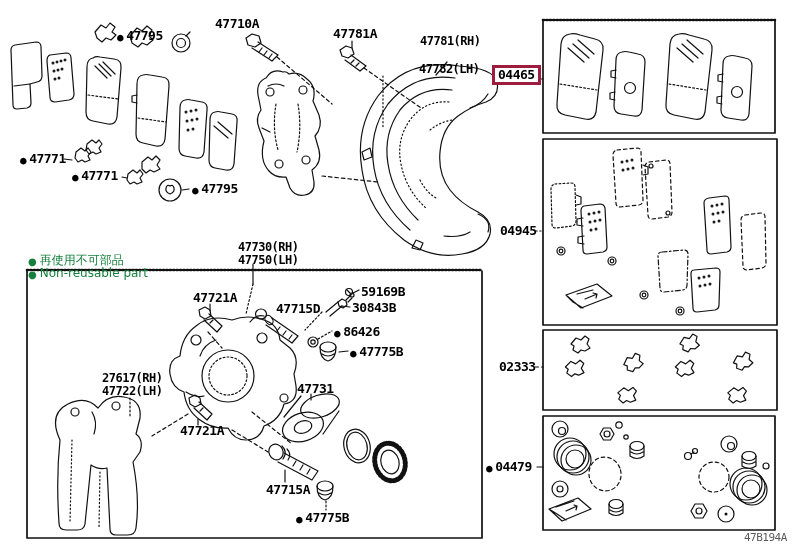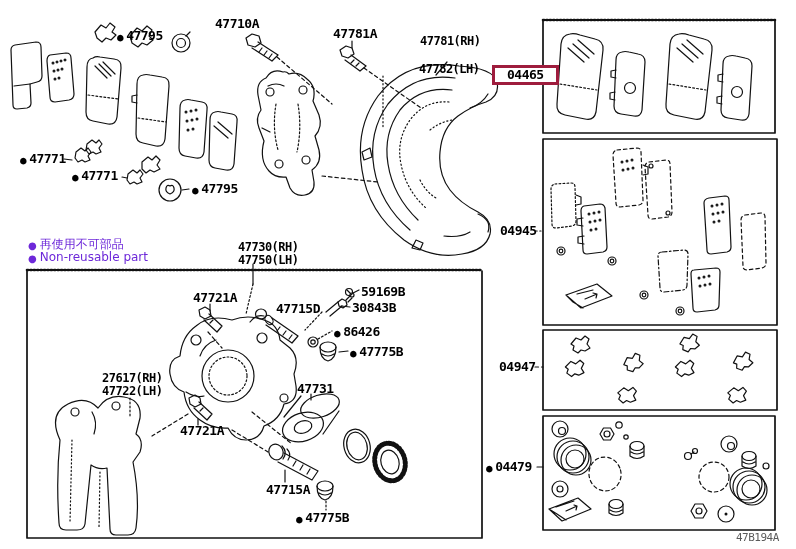--- a/index.html
+++ b/index.html
@@ -13,24 +13,24 @@
   #art .d1{stroke-dasharray:3.5,3;}
   #art .d2{stroke-dasharray:1.8,2.2;}
   #art .d3{stroke-dasharray:1.2,2.6;}
   #art .dd{stroke-dasharray:5,2.5,1.5,2.5;}
   #art .w5{stroke-width:5;stroke-dasharray:1.5,2.3;}
   .lbl{position:absolute;font:bold 13px "DejaVu Sans Mono",monospace;color:#000;
        letter-spacing:-0.5px;white-space:nowrap;line-height:1.05;}
   .sm{font-size:12px;}
   .blt{font-size:11px;vertical-align:-0.5px;margin-right:3px;}
   .blt:empty{display:none;}
-  .hl{border:3px solid var(--hl,#9e1c3d);padding:0 12px;background:var(--bg,#fff);}
-  .legend{position:absolute;font:12px "DejaVu Sans",sans-serif;color:#6d28d9;white-space:nowrap;}
+  .hl{border:3px solid var(--hl,#9e1c3d);padding:0 3px;background:var(--bg,#fff);}
+  .legend{position:absolute;font:12px "DejaVu Sans",sans-serif;color:#15803d;white-space:nowrap;margin-top:16px;}
   .legend .blt{font-size:10px;}
-  .code{position:absolute;font:11px "DejaVu Sans Mono",monospace;color:var(--code,#5a5a5a);letter-spacing:-0.5px;}
+  .code{position:absolute;font:11px "DejaVu Sans Mono",monospace;color:var(--code,#5a5a5a);letter-spacing:-0.5px;margin-left:8px;}
 </style>
 </head>
 <body>
 
 <div id="stage">
 
 <svg id="art" width="796" height="549" viewBox="0 0 796 549">
 
   <defs>
     <g id="kpadA">
@@ -382,21 +382,21 @@
 <div class="lbl" style="left:352px;top:301px"><span>30843B</span></div>
 <div class="lbl" style="left:334px;top:325px"><span class="blt">●</span><span>86426</span></div>
 <div class="lbl" style="left:350px;top:345px"><span class="blt">●</span><span>47775B</span></div>
 <div class="lbl sm" style="left:102px;top:372px"><span>27617(RH)</span></div>
 <div class="lbl sm" style="left:102px;top:385px"><span>47722(LH)</span></div>
 <div class="lbl" style="left:180px;top:424px"><span>47721A</span></div>
 <div class="lbl" style="left:297px;top:382px"><span>47731</span></div>
 <div class="lbl" style="left:266px;top:483px"><span>47715A</span></div>
 <div class="lbl" style="left:296px;top:511px"><span class="blt">●</span><span>47775B</span></div>
 <div class="lbl" style="left:500px;top:224px"><span>04945</span></div>
-<div class="lbl" style="left:499px;top:360px"><span>04947</span></div>
+<div class="lbl" style="left:499px;top:360px"><span>02333</span></div>
 <div class="lbl" style="left:486px;top:460px"><span class="blt">●</span><span>04479</span></div>
 
 <div class="legend" style="left:28px;top:236px"><span class="blt">●</span><span>再使用不可部品</span></div>
 <div class="legend" style="left:28px;top:250px"><span class="blt">●</span><span>Non-reusable part</span></div>
 
 <div class="code" style="left:736px;top:531px">47B194A</div>
 
 </div>
 
 </body></html>

